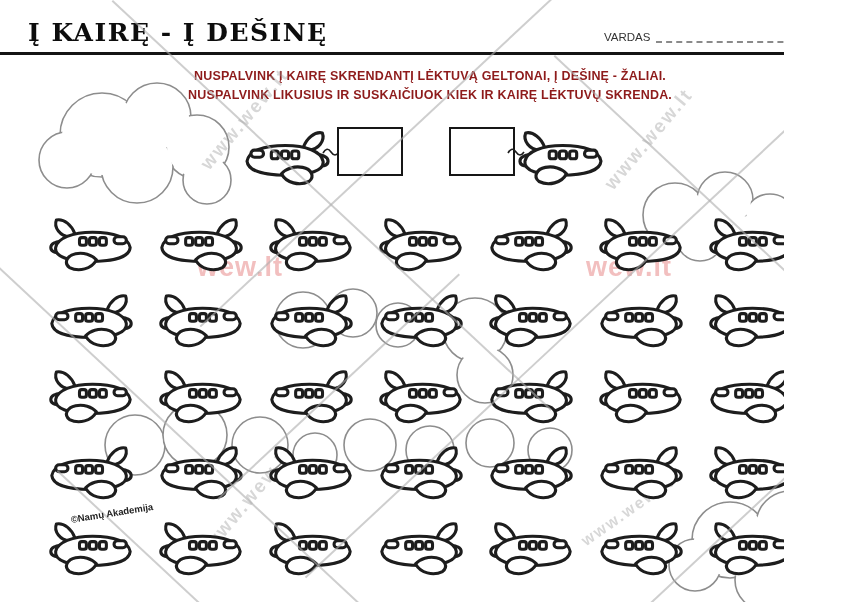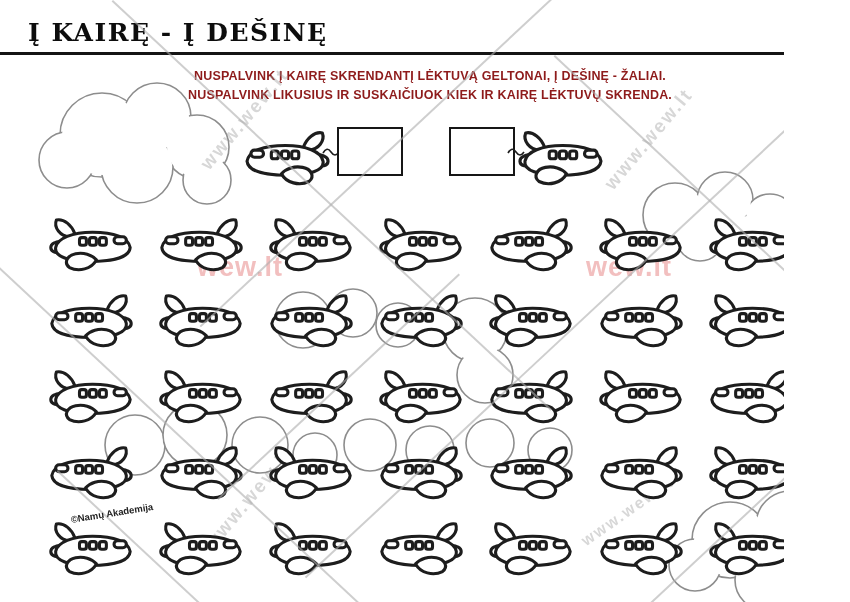--- a/index.html
+++ b/index.html
@@ -158,20 +158,24 @@
     <g>
         <circle class="i" cx="75" cy="45" r="36"></circle>
         <circle class="i" cx="135" cy="30" r="32"></circle>
         <circle class="i" cx="170" cy="70" r="28"></circle>
         <circle class="i" cx="40" cy="70" r="24"></circle>
         <circle class="i" cx="110" cy="85" r="28"></circle>
       </g>
   </svg>
 
   <div class="title">Į KAIRĘ - Į DEŠINĘ</div>
+  <div class="vardas">
+    <span>VARDAS</span>
+    <span class="line"></span>
+  </div>
   <div class="rule"></div>
 
   <div class="instructions" style="color: rgb(142, 27, 27);">
     <div>NUSPALVINK Į KAIRĘ SKRENDANTĮ LĖKTUVĄ GELTONAI, Į DEŠINĘ - ŽALIAI.</div>
     <div>NUSPALVINK LIKUSIUS IR SUSKAIČIUOK KIEK IR KAIRĘ LĖKTUVŲ SKRENDA.</div>
   </div>
 
   <div class="example-plane ex-left left">
   <svg viewBox="0 0 112 74">
     <g fill="#ffffff" stroke="#1d1d1d" stroke-width="4" stroke-linejoin="round" stroke-linecap="round">

